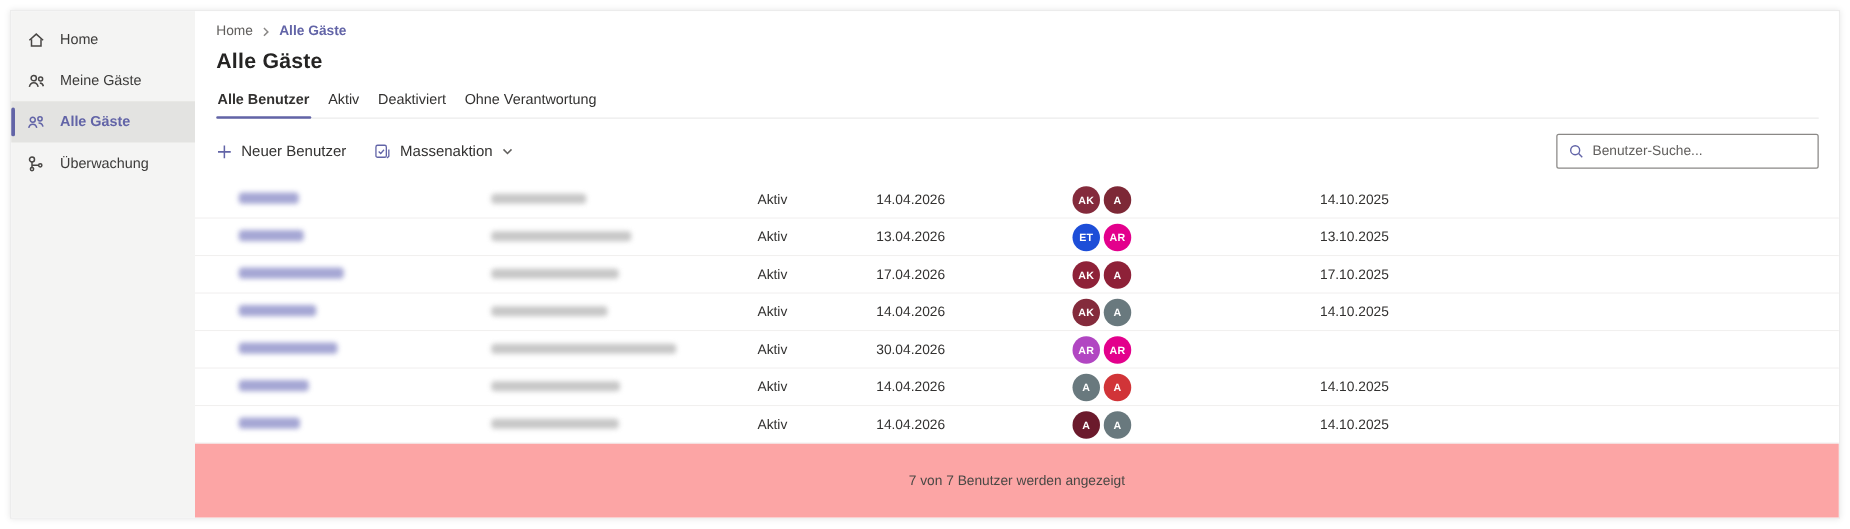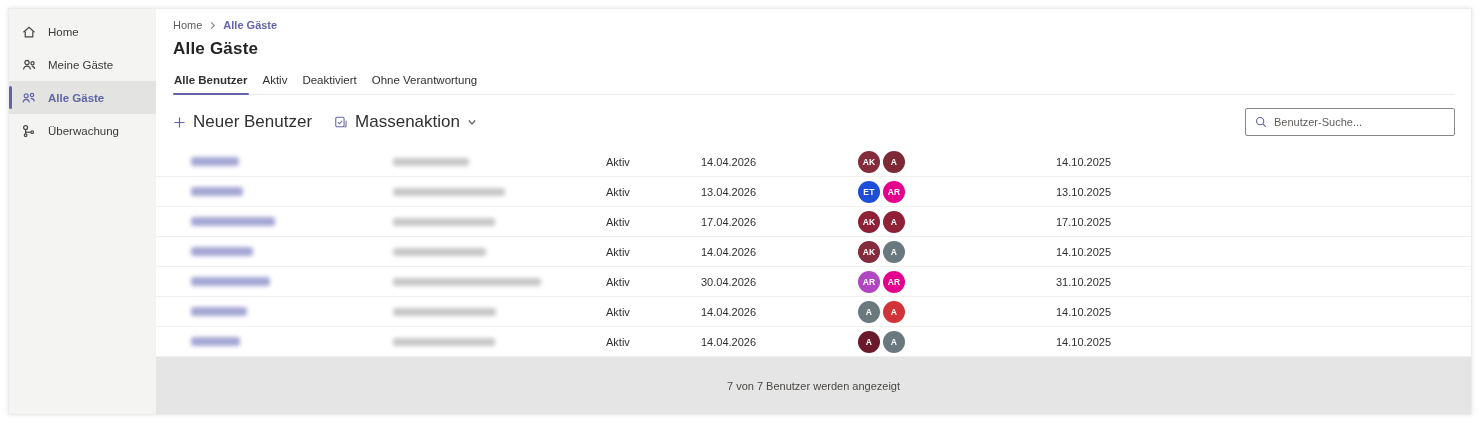--- a/index.html
+++ b/index.html
@@ -24,40 +24,40 @@
   .breadcrumb svg { stroke:#8a8886; }
 
   .page-title { font-size:17px; font-weight:bold; color:#252423; margin-top:8px; letter-spacing:.2px; }
 
   .tabs { display:flex; gap:13px; margin-top:11px; border-bottom:1px solid #ebebeb; padding-bottom:0; }
   .tab { position:relative; font-size:11.5px; color:#323130; padding:4px 1px 8px; cursor:pointer; }
   .tab.selected { font-weight:bold; }
   .tab.selected::after { content:""; position:absolute; left:0; right:0; bottom:-1px; height:2.5px; background:#6264a7; border-radius:2px; }
 
   .toolbar { display:flex; align-items:center; margin-top:6px; padding:6px 16px 6px 17px; }
-  .tbtn { display:flex; align-items:center; gap:7px; font-size:17px; color:#323130; cursor:pointer; padding:5px 8px 5px 0; margin-right:14px; }
+  .tbtn { display:flex; align-items:center; gap:7px; font-size:12px; color:#323130; cursor:pointer; padding:5px 8px 5px 0; margin-right:14px; }
   .tbtn svg { display:block; }
   .spacer { flex:1; }
   .searchbox { display:flex; align-items:center; gap:7px; width:210px; height:28px; border:1px solid #8a8886; border-radius:2px; padding:12px 9px; background:#fff; }
   .searchbox input { border:none; outline:none; flex:1; font-size:11px; color:#323130; font-family:"Liberation Sans", sans-serif; background:transparent; }
   .searchbox input::placeholder { color:#605e5c; }
 
   
   .table { margin-top:4px; }
   .thead, .trow { display:grid; grid-template-columns:202px 213px 95px 157px 198px 1fr; align-items:center; padding-left:35px; padding-right:16px; }
   .thead { height:28px; font-size:11px; font-weight:bold; color:#252423; border-bottom:1px solid #e8e8e8; }
   .th { cursor:pointer; }
   .trow { height:30px; border-bottom:1px solid #f1f0ef; font-size:11px; color:#323130; background:#fff; }
   .redact { display:inline-block; height:9px; border-radius:3px; filter:blur(2px); }
   .name-redact { background:#8e90c9; opacity:.8; cursor:pointer; }
   .email-redact { background:#a9a9a9; height:8px; opacity:.65; }
   .owners { display:flex; align-items:center; gap:3px; }
   .avatar { width:22px; height:22px; border-radius:50%; color:#fff; font-size:8.5px; font-weight:bold; display:flex; align-items:center; justify-content:center; letter-spacing:.2px; cursor:pointer; }
 
-  .table-footer { flex:1; background:#e5e5e5; display:flex; align-items:center; justify-content:center; font-size:11px; color:#4a4845; margin-top:0; }
+  .table-footer { flex:1; background:#fca5a5; display:flex; align-items:center; justify-content:center; font-size:11px; color:#4a4845; margin-top:0; }
 </style>
 </head>
 <body>
 
 <div class="app">
 
   <div class="sidebar">
     <div class="nav-item">
       <span class="nicon">
         <svg width="16" height="16" viewBox="0 0 16 16" fill="none" stroke-width="1.2">
@@ -203,21 +203,20 @@
 
   <div class="trow">
     <div><span class="redact name-redact" style="width: 79px;"></span></div>
     <div><span class="redact email-redact" style="width: 148px;"></span></div>
     <div>Aktiv</div>
     <div>30.04.2026</div>
     <div class="owners">
               <span class="avatar" style="background: rgb(177, 70, 194);">AR</span>
               <span class="avatar" style="background: rgb(227, 0, 140);">AR</span>
             </div>
-    <div>31.10.2025</div>
   </div>
 
   <div class="trow">
     <div><span class="redact name-redact" style="width: 56px;"></span></div>
     <div><span class="redact email-redact" style="width: 103px;"></span></div>
     <div>Aktiv</div>
     <div>14.04.2026</div>
     <div class="owners">
               <span class="avatar" style="background: rgb(105, 121, 126);">A</span>
               <span class="avatar" style="background: rgb(209, 52, 56);">A</span>

